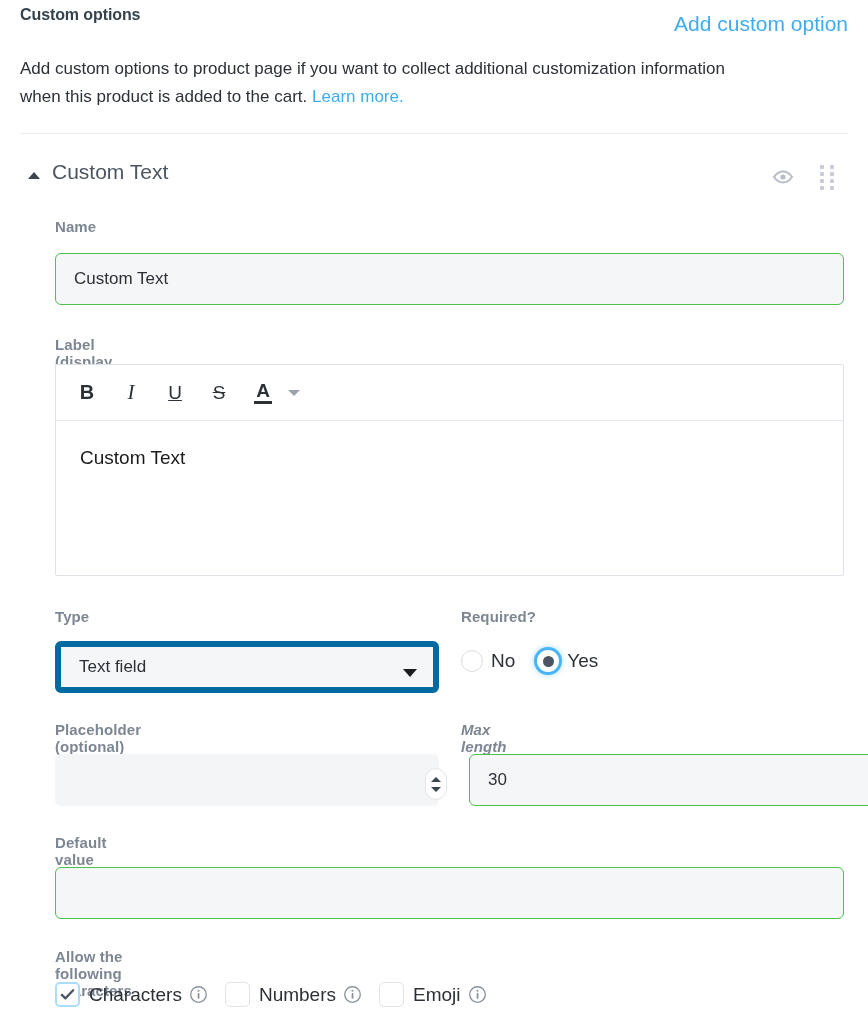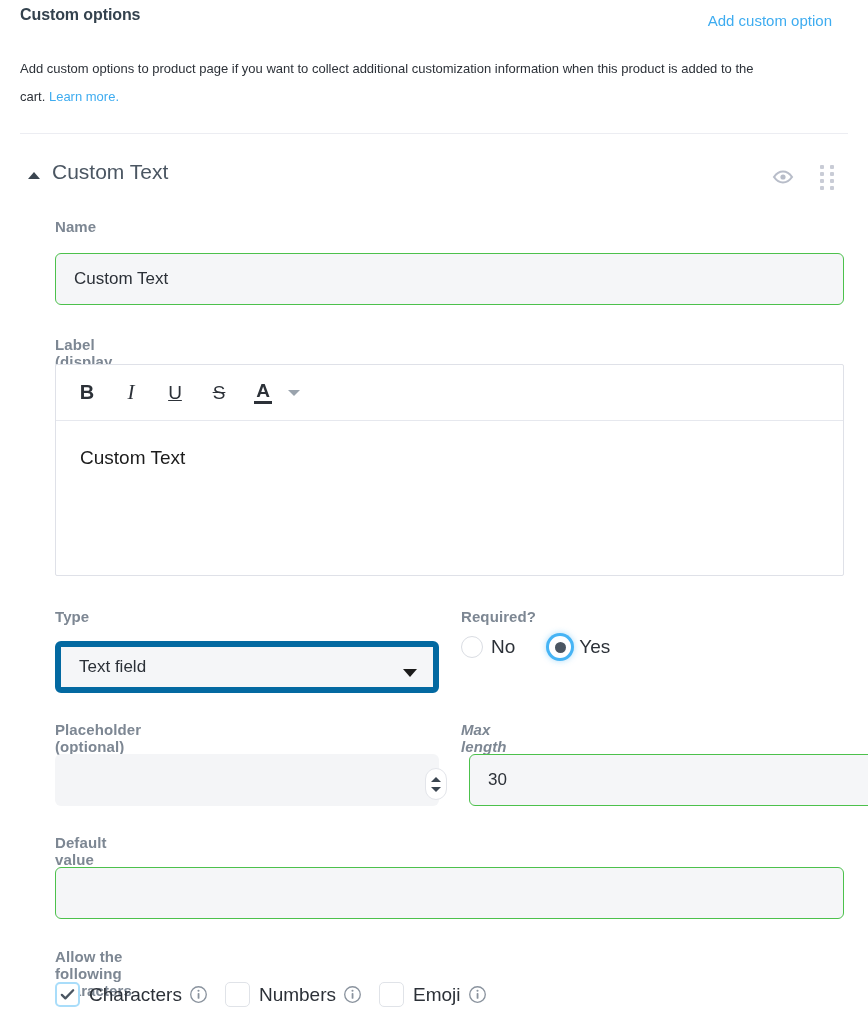--- a/index.html
+++ b/index.html
@@ -23,30 +23,30 @@
     left: 20px; top: 6px;
     width: 828px; height: 30px;
   }
   .header-title {
     position: absolute; left: 0; top: 0;
     font-size: 16px; font-weight: bold;
     color: #34424e;
     letter-spacing: -0.1px;
   }
   .header-link {
-    position: absolute; right: 16px; top: 6px;
-    font-size: 15px; color: #3eacf0;
+    position: absolute; right: 0; top: 6px;
+    font-size: 21px; color: #3eacf0;
     cursor: pointer; white-space: nowrap; text-align: center;
   }
 
   .intro {
     position: absolute;
     left: 20px; top: 55px;
     width: 740px;
-    font-size: 13px; line-height: 28px;
+    font-size: 17px; line-height: 28px;
     color: #2c3138;
   }
   .intro .learn {
     color: #3eacf0; cursor: pointer;
   }
 
   .divider {
     position: absolute;
     left: 20px; top: 133px;
     width: 828px; height: 1px;
@@ -178,22 +178,22 @@
     position: absolute; right: 16px; top: 22px;
     width: 0; height: 0;
     border-left: 7px solid transparent;
     border-right: 7px solid transparent;
     border-top: 8px solid #1c1c1c;
   }
 
   .row-required { position: absolute; left: 406px; top: 390px; }
   .row-required .field-label { position: absolute; left: 0; top: 0; }
   .radio-group {
-    position: absolute; left: 0; top: 28px;
-    display: flex; align-items: flex-start; gap: 12px;
+    position: absolute; left: 0; top: 42px;
+    display: flex; align-items: flex-start; gap: 0px;
   }
   .radio-item { display: flex; align-items: center; cursor: pointer; }
   .radio {
     width: 22px; height: 22px; border-radius: 50%;
     border: 1px solid #dadde3; background: #fff;
     margin-right: 8px;
     display: inline-flex; align-items: center; justify-content: center;
   }
   .radio.checked {
     border: 2px solid #ffffff;

